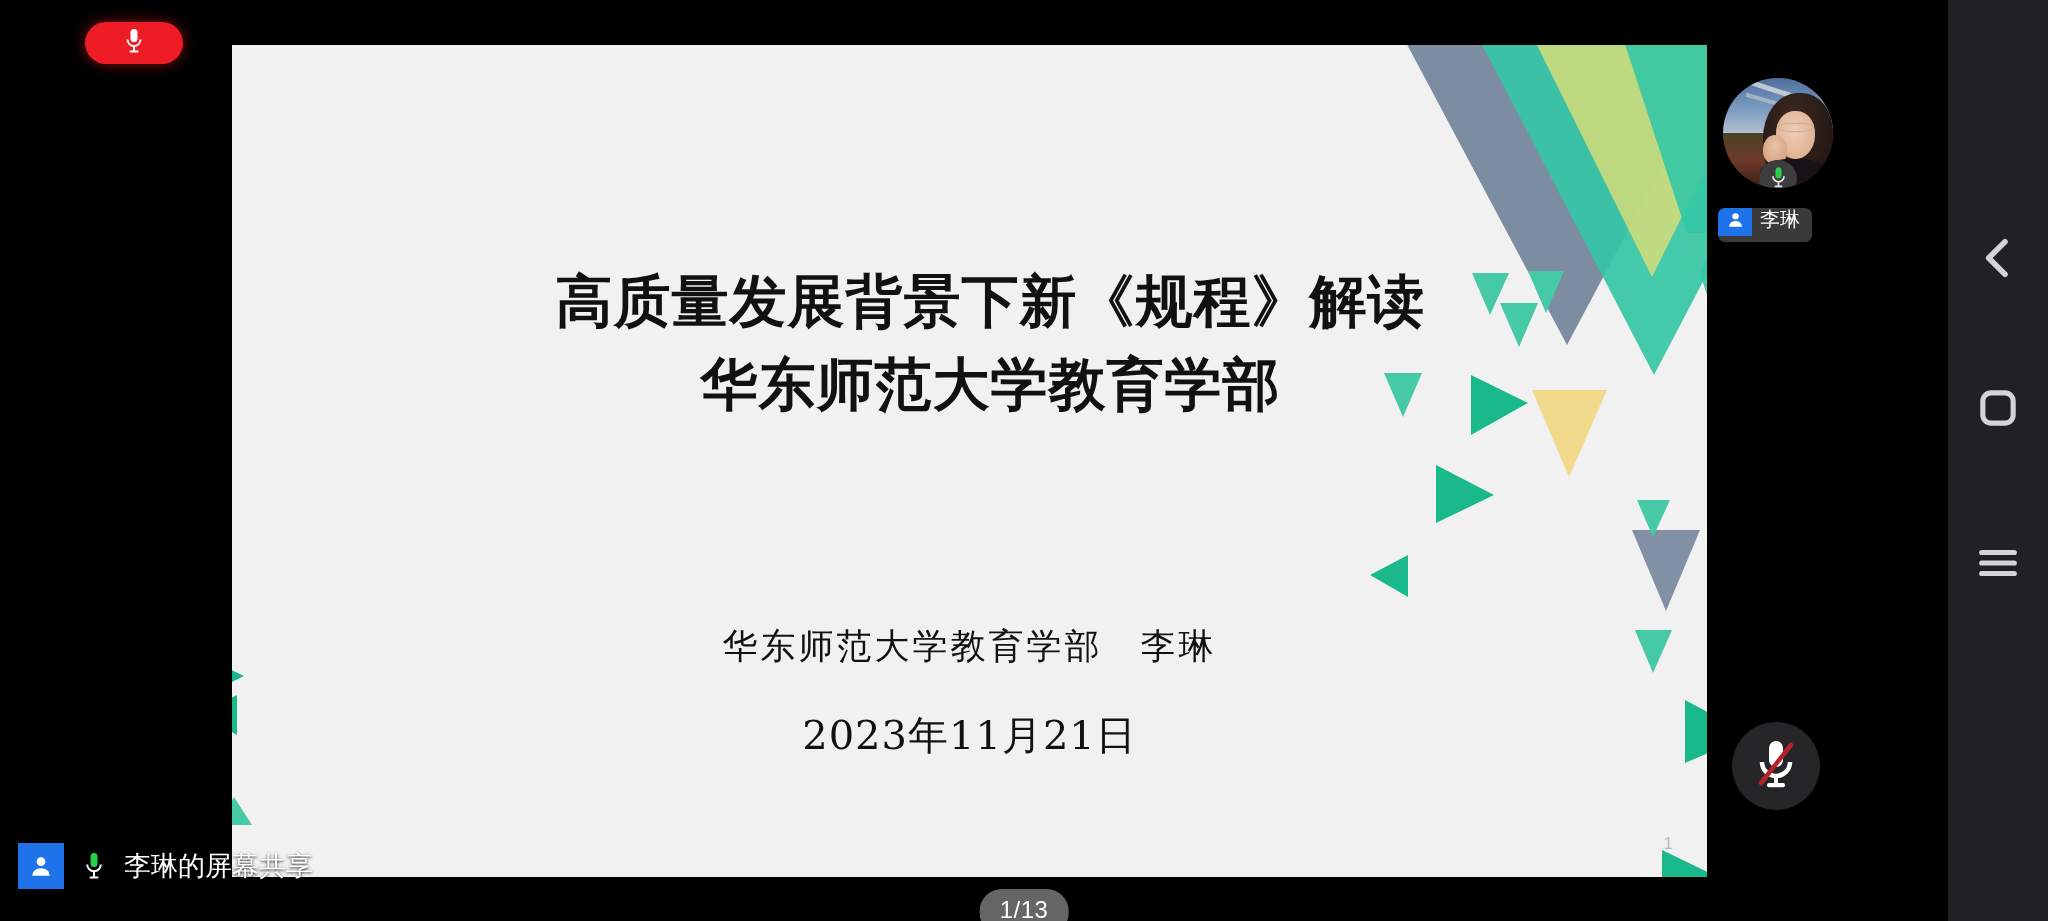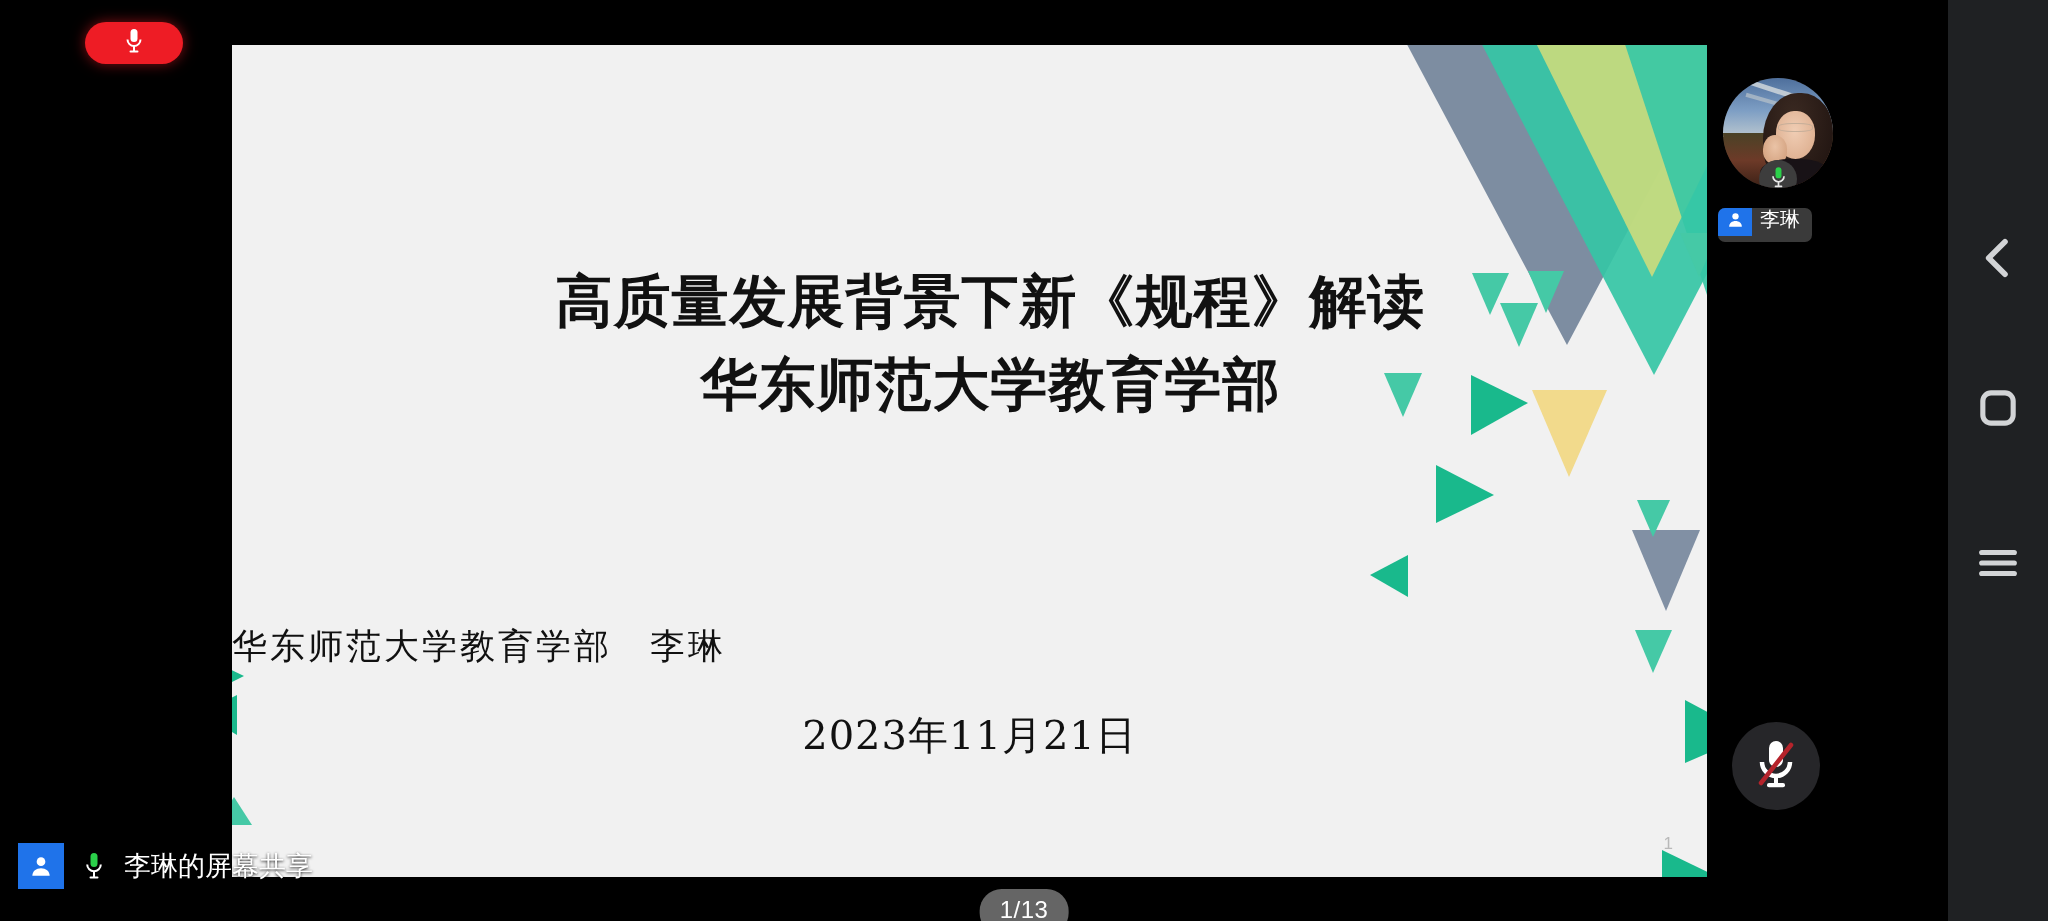--- a/index.html
+++ b/index.html
@@ -27,21 +27,21 @@
 
   #slide-title{
     position:absolute; left:0; right:0; top:215px;
     text-align:center; color:#111;
     font-family:"DejaVu Sans","Liberation Sans",sans-serif;
     font-weight:700; font-size:57px; line-height:1.45;
     letter-spacing:1px;
   }
   #slide-title div{ white-space:nowrap;padding-left:42px; }
   #slide-author{
-    position:absolute; left:0; right:0; top:578px; text-align:left;
+    position:absolute; left:0; right:0; top:578px; text-align:center;
     color:#111; font-family:"DejaVu Serif","Liberation Serif",serif;
     font-size:35px; letter-spacing:3px; white-space:pre;
   }
   #slide-date{
     position:absolute; left:0; right:0; top:663px; text-align:center;
     color:#111; font-family:"DejaVu Serif","Liberation Serif",serif;
     font-size:40px; letter-spacing:1px;
   }
   #slide-pagenum{
     position:absolute; right:34px; bottom:23px;

